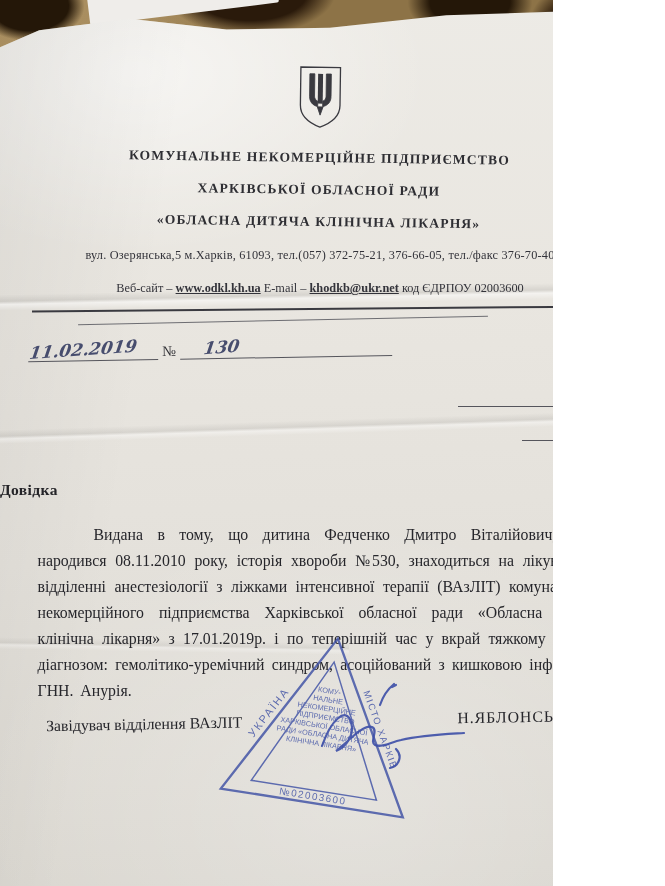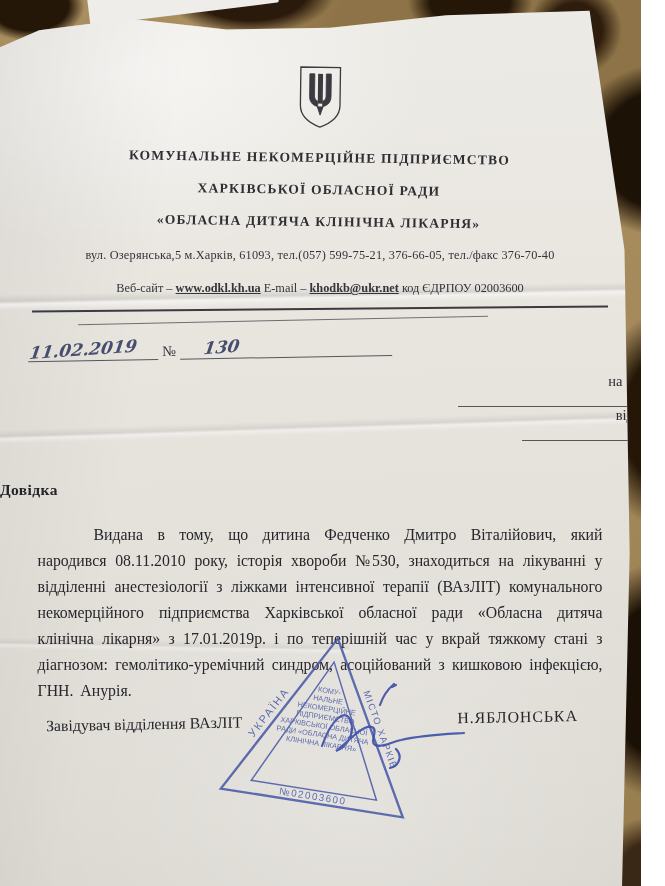--- a/index.html
+++ b/index.html
@@ -1,21 +1,21 @@
 <!DOCTYPE html>
 <html><head>
 <meta charset="utf-8">
 <style>
   html,body{margin:0;padding:0;}
   body{
     width:665px;height:886px;overflow:hidden;
     font-family:"Liberation Serif", serif;
   }
   .scene{
-    position:relative;width:641px;height:886px;overflow:hidden;
+    position:relative;width:553px;height:886px;overflow:hidden;
     background-color:#a3885a;
     background-image:
       radial-gradient(70px 45px at 30px 6px,  #241708 0 55%, transparent 78%),
       radial-gradient(110px 55px at 250px -8px, #2a1a0b 0 52%, transparent 78%),
       radial-gradient(80px 50px at 470px 2px,  #241708 0 50%, transparent 78%),
       radial-gradient(60px 60px at 575px 30px, #2e1d0d 0 45%, transparent 78%),
       radial-gradient(130px 110px at 672px 150px, #1d1206 0 55%, transparent 80%),
       radial-gradient(110px 140px at 678px 420px, #241708 0 50%, transparent 80%),
       radial-gradient(120px 150px at 668px 680px, #1b1005 0 52%, transparent 80%),
       radial-gradient(90px 70px  at 660px 872px, #3a2816 0 45%, transparent 80%),
@@ -135,21 +135,21 @@
             <path d="M17 12 h6 v27 c0 3 1.5 5 4 6.2 v6.5 c-6.5 -1.6 -10 -6 -10 -12.5 z"></path>
             <path d="M43 12 h-6 v27 c0 3 -1.5 5 -4 6.2 v6.5 c6.5 -1.6 10 -6 10 -12.5 z"></path>
             <path d="M26.5 52 h7 L30 62 Z"></path>
           </g>
         </svg>
         <div class="org-line">КОМУНАЛЬНЕ НЕКОМЕРЦІЙНЕ ПІДПРИЄМСТВО</div>
         <div class="org-line">ХАРКІВСЬКОЇ ОБЛАСНОЇ РАДИ</div>
         <div class="org-line">«ОБЛАСНА ДИТЯЧА КЛІНІЧНА ЛІКАРНЯ»</div>
       </div>
 
-      <div class="address-line">вул. Озерянська,5 м.Харків, 61093, тел.(057) 599-75-21, 376-66-05, тел./факс 376-70-40</div>
+      <div class="address-line">вул. Озерянська,5 м.Харків, 61093, тел.(057) 372-75-21, 376-66-05, тел./факс 376-70-40</div>
 
       <div class="website-line">
         <span>Веб-сайт – </span><span class="lk">www.odkl.kh.ua</span>
         <span>E-mail – </span><span class="lk">khodkb@ukr.net</span>
         <span>код ЄДРПОУ 02003600</span>
       </div>
 
       <div class="rule rule-thick"></div>
       <div class="rule rule-thin"></div>
 

